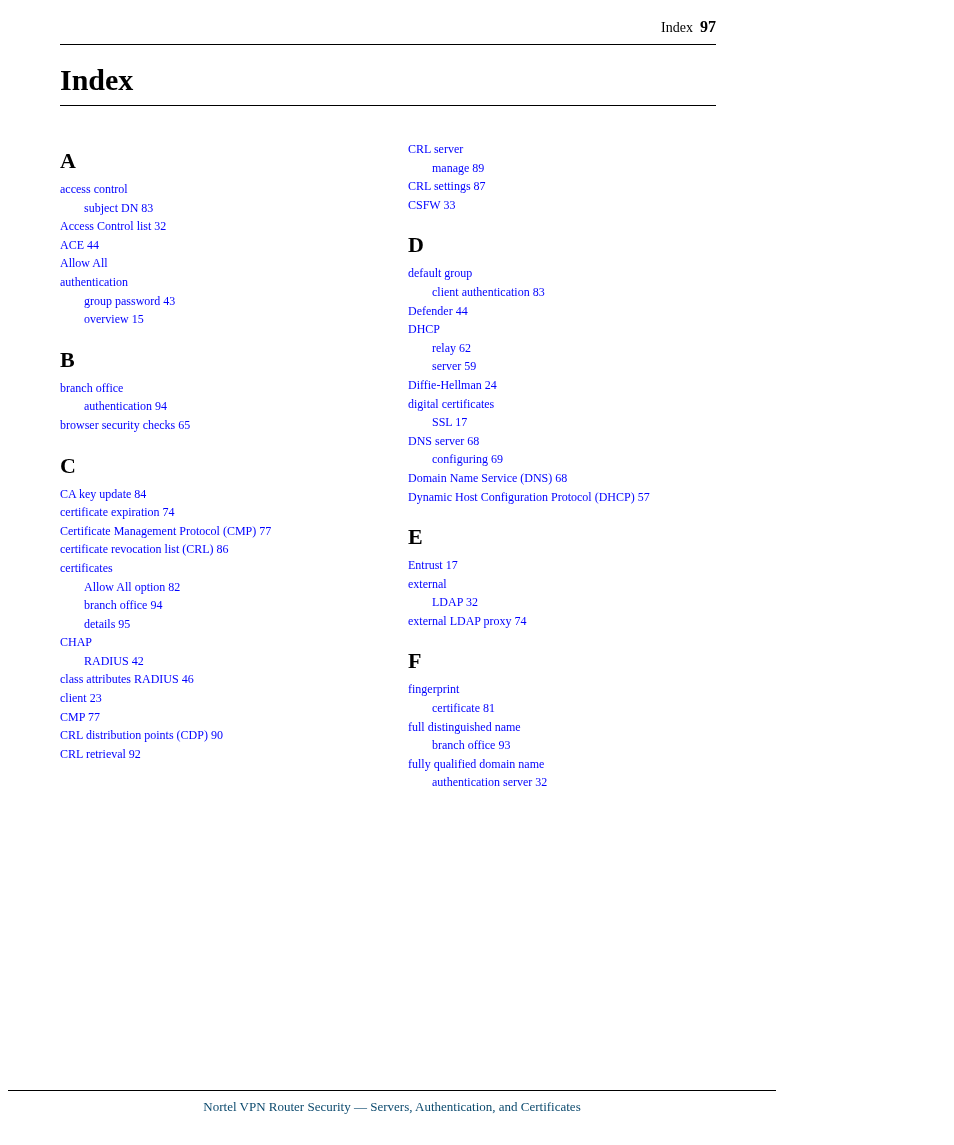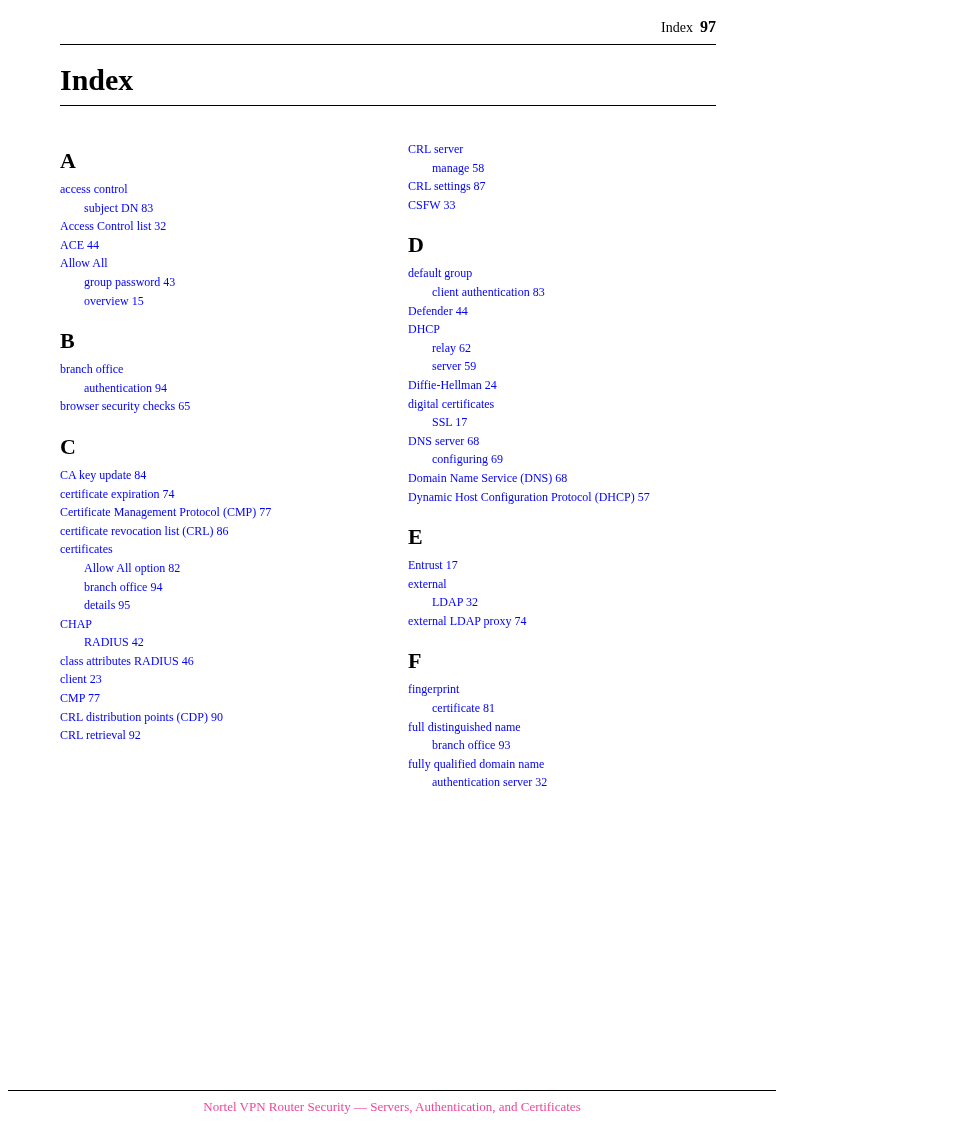--- a/index.html
+++ b/index.html
@@ -81,21 +81,21 @@
     
     .page-footer {
       position: absolute;
       bottom: 30px;
       left: 0;
       right: 0;
       border-top: 1.5px solid #000;
       padding-top: 8px;
       text-align: center;
       font-size: 13px;
-      color: #ec4899;
+      color: #0c4a6e;
       margin-left: 8px;
     }
   </style>
 </head>
 <body>
 
 <div class="page">
 
   <div class="page-header">
     <span class="page-header-text">
@@ -107,20 +107,21 @@
 
   <div class="columns">
 
     <div class="col" id="left-col">
         <div class="section-letter">A</div>
         <a class="entry" href="#">access control</a>
         <a class="entry indent" href="#">subject DN 83</a>
         <a class="entry" href="#">Access Control list 32</a>
         <a class="entry" href="#">ACE 44</a>
         <a class="entry" href="#">Allow All</a>
+        <a class="entry" href="#">authentication</a>
         <a class="entry indent" href="#">group password 43</a>
         <a class="entry indent" href="#">overview 15</a>
         <div class="section-letter">B</div>
         <a class="entry" href="#">branch office</a>
         <a class="entry indent" href="#">authentication 94</a>
         <a class="entry" href="#">browser security checks 65</a>
         <div class="section-letter">C</div>
         <a class="entry" href="#">CA key update 84</a>
         <a class="entry" href="#">certificate expiration 74</a>
         <a class="entry" href="#">Certificate Management Protocol (CMP) 77</a>
@@ -134,21 +135,21 @@
         <a class="entry" href="#">class attributes RADIUS 46</a>
         <a class="entry" href="#">client 23</a>
         <a class="entry" href="#">CMP 77</a>
         <a class="entry" href="#">CRL distribution points (CDP) 90</a>
         <a class="entry" href="#">CRL retrieval 92</a>
       </div>
 
     <div class="col" id="right-col">
         <div style="height: 10px;"></div>
         <a class="entry" href="#">CRL server</a>
-        <a class="entry indent" href="#">manage 58</a>
+        <a class="entry indent" href="#">manage 89</a>
         <a class="entry" href="#">CRL settings 87</a>
         <a class="entry" href="#">CSFW 33</a>
         <div class="section-letter">D</div>
         <a class="entry" href="#">default group</a>
         <a class="entry indent" href="#">client authentication 83</a>
         <a class="entry" href="#">Defender 44</a>
         <a class="entry" href="#">DHCP</a>
         <a class="entry indent" href="#">relay 62</a>
         <a class="entry indent" href="#">server 59</a>
         <a class="entry" href="#">Diffie-Hellman 24</a>

